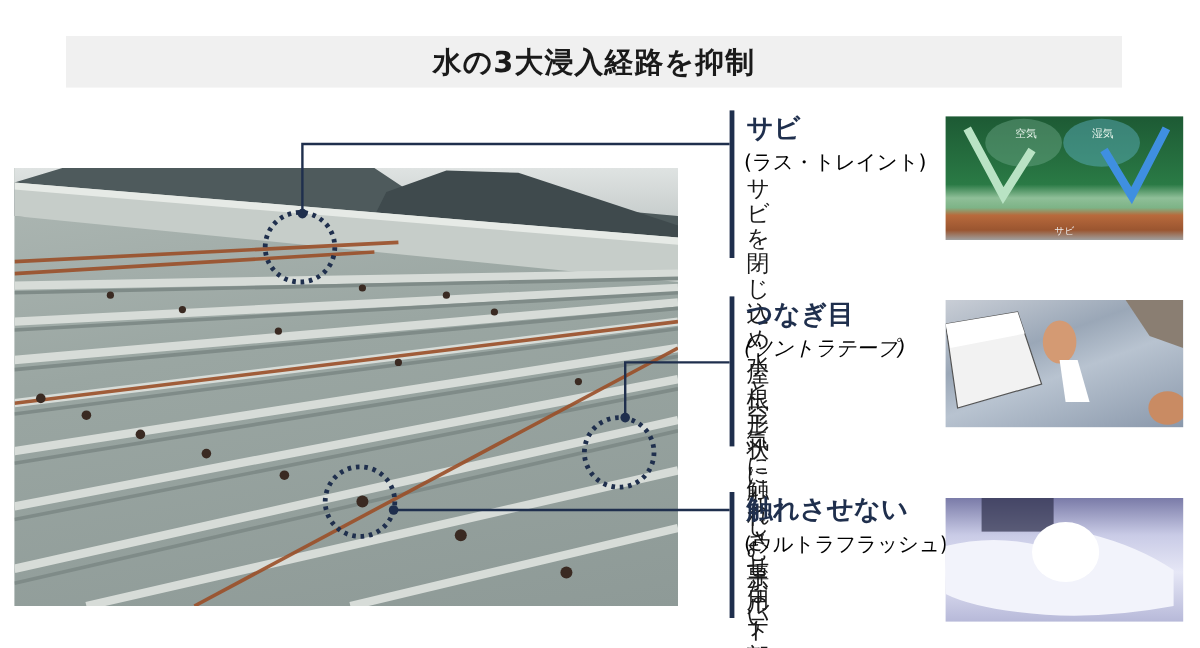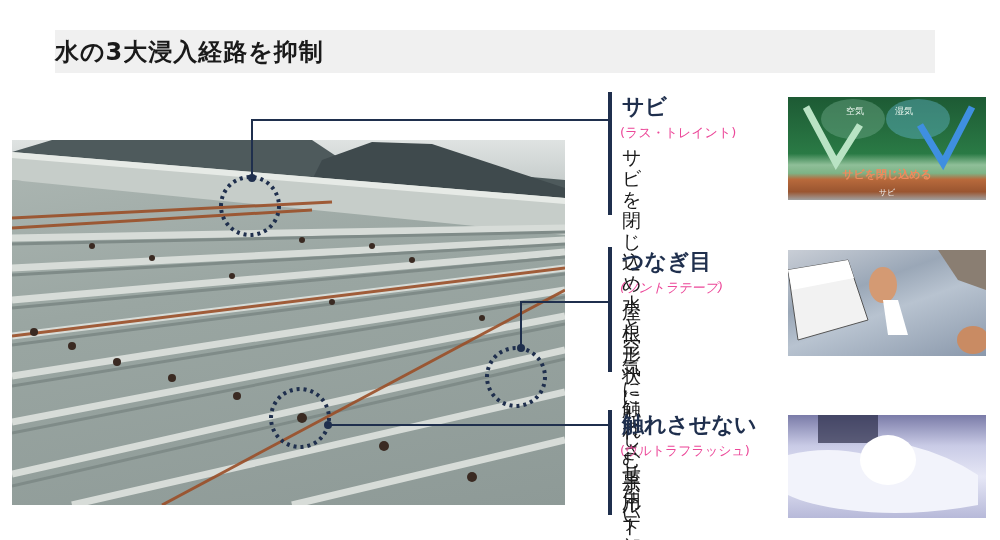--- a/index.html
+++ b/index.html
@@ -1,38 +1,38 @@
 <!DOCTYPE html>
 <html><head>
 <meta charset="utf-8">
 <style>
   * { box-sizing: border-box; margin: 0; padding: 0; }
   html, body { width: 1000px; height: 540px; background: #ffffff; overflow: hidden; }
   body { position: relative; font-family: "DejaVu Sans", "Liberation Sans", sans-serif; color: #1a1a1a; }
 
   .title-bar {
     position: absolute; left: 55px; top: 30px; width: 880px; height: 43px;
-    background: #f0f0f0; display: flex; align-items: center; 
+    background: #f0f0f0; display: flex; align-items: center; justify-content: center;
   }
   .title-bar h1 { font-size: 24px; font-weight: bold; letter-spacing: 1px; color: #1a1a1a; }
 
   
   .photo {
     position: absolute; left: 12px; top: 140px; width: 553px; height: 365px; overflow: hidden;
     background: linear-gradient(170deg, #aeb8b4 0%, #9aa6a2 40%, #8e9a97 100%);
   }
   .photo svg { position: absolute; left: 0; top: 0; }
 
   
   .overlay { position: absolute; left: 0; top: 0; width: 1000px; height: 540px; pointer-events: none; }
 
   .section { position: absolute; left: 608px; }
   .section .bar { position: absolute; left: 0; top: 0; width: 4px; background: #1f2f4d; }
   .section .heading { position: absolute; left: 14px; font-size: 22px; font-weight: bold; color: #1f2f4d; white-space: nowrap; }
-  .section .sub { position: absolute; left: 12px; font-size: 13px; color: #ec4899; white-space: nowrap; }
+  .section .sub { position: absolute; left: 12px; font-size: 17px; color: #000000; white-space: nowrap; }
   .section .desc { position: absolute; left: 14px; font-size: 19px; color: #1a1a1a; line-height: 21px; white-space: pre-line; }
 
   .thumb { position: absolute; left: 788px; width: 198px; overflow: hidden; }
   .thumb-rust {
     top: 97px; height: 103px;
     background: linear-gradient(180deg, #1d5a34 0%, #2a7a45 55%, #8fbf98 66%, #7db386 74%, #b86a3c 80%, #9a5530 92%, #a0a0a0 100%);
   }
   .thumb-tape {
     top: 250px; height: 106px;
     background: linear-gradient(160deg, #c9ced6 0%, #9aa7b7 35%, #b8c3d0 55%, #8a98ab 100%);
@@ -150,22 +150,21 @@
 触れさせない</div>
 </div>
 <div class="thumb thumb-rust">
   <svg width="198" height="103" viewBox="0 0 198 103" style="position:absolute;left:0;top:0;">
     <ellipse cx="65" cy="22" rx="32" ry="20" fill="#6fa88a" opacity="0.45"></ellipse>
     <ellipse cx="130" cy="22" rx="32" ry="20" fill="#5fb3c8" opacity="0.45"></ellipse>
     <polyline points="18,10 48,66 72,28" fill="none" stroke="#b9e3c4" stroke-width="7"></polyline>
     <polyline points="132,28 155,66 184,10" fill="none" stroke="#3f8fe0" stroke-width="7"></polyline>
   </svg>
   <span class="lbl" style="left:58px;top:8px;">空気</span>
-  <span class="lbl" style="left:107px;top:8px;">湿気</span>
-  <div class="band-text">サビを閉じ込める</div>
+  <span class="lbl" style="left:122px;top:8px;">湿気</span>
   <div class="rust-text">サビ</div>
 </div>
 
 <div class="section" style="top:247px;">
   <div class="bar" style="height:125px;"></div>
   <div class="heading" style="top:0px;text-align:right;">つなぎ目</div>
   <div class="sub" style="top:32px;font-style:italic;">(ソントラテープ)</div>
   <div class="desc" style="top:55px;">屋根形状になじむ
 専用テープと
 塗膜で補強</div>

